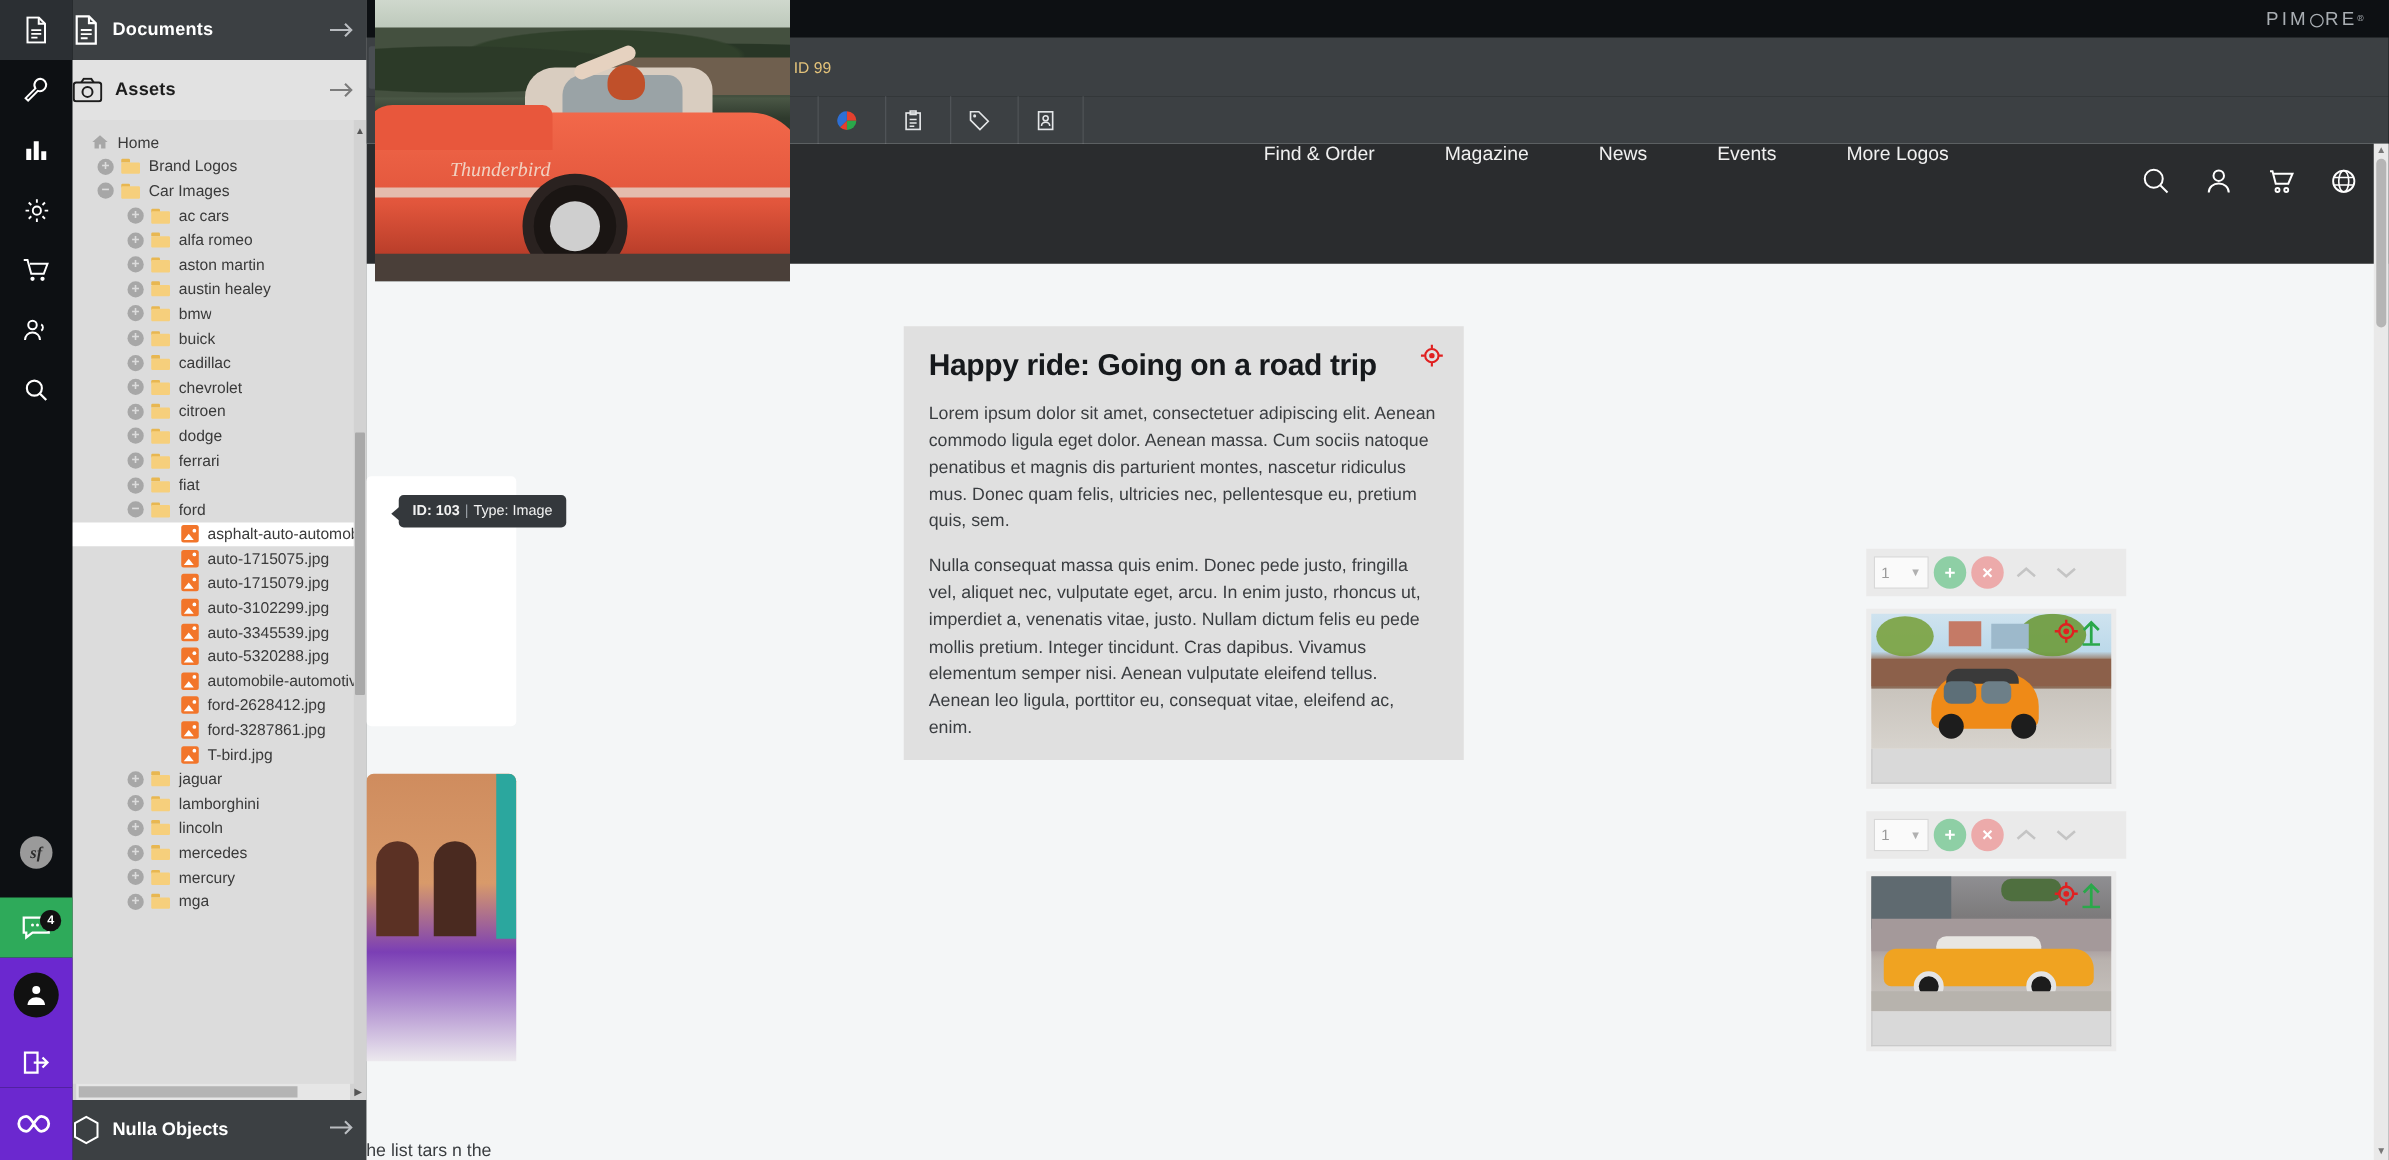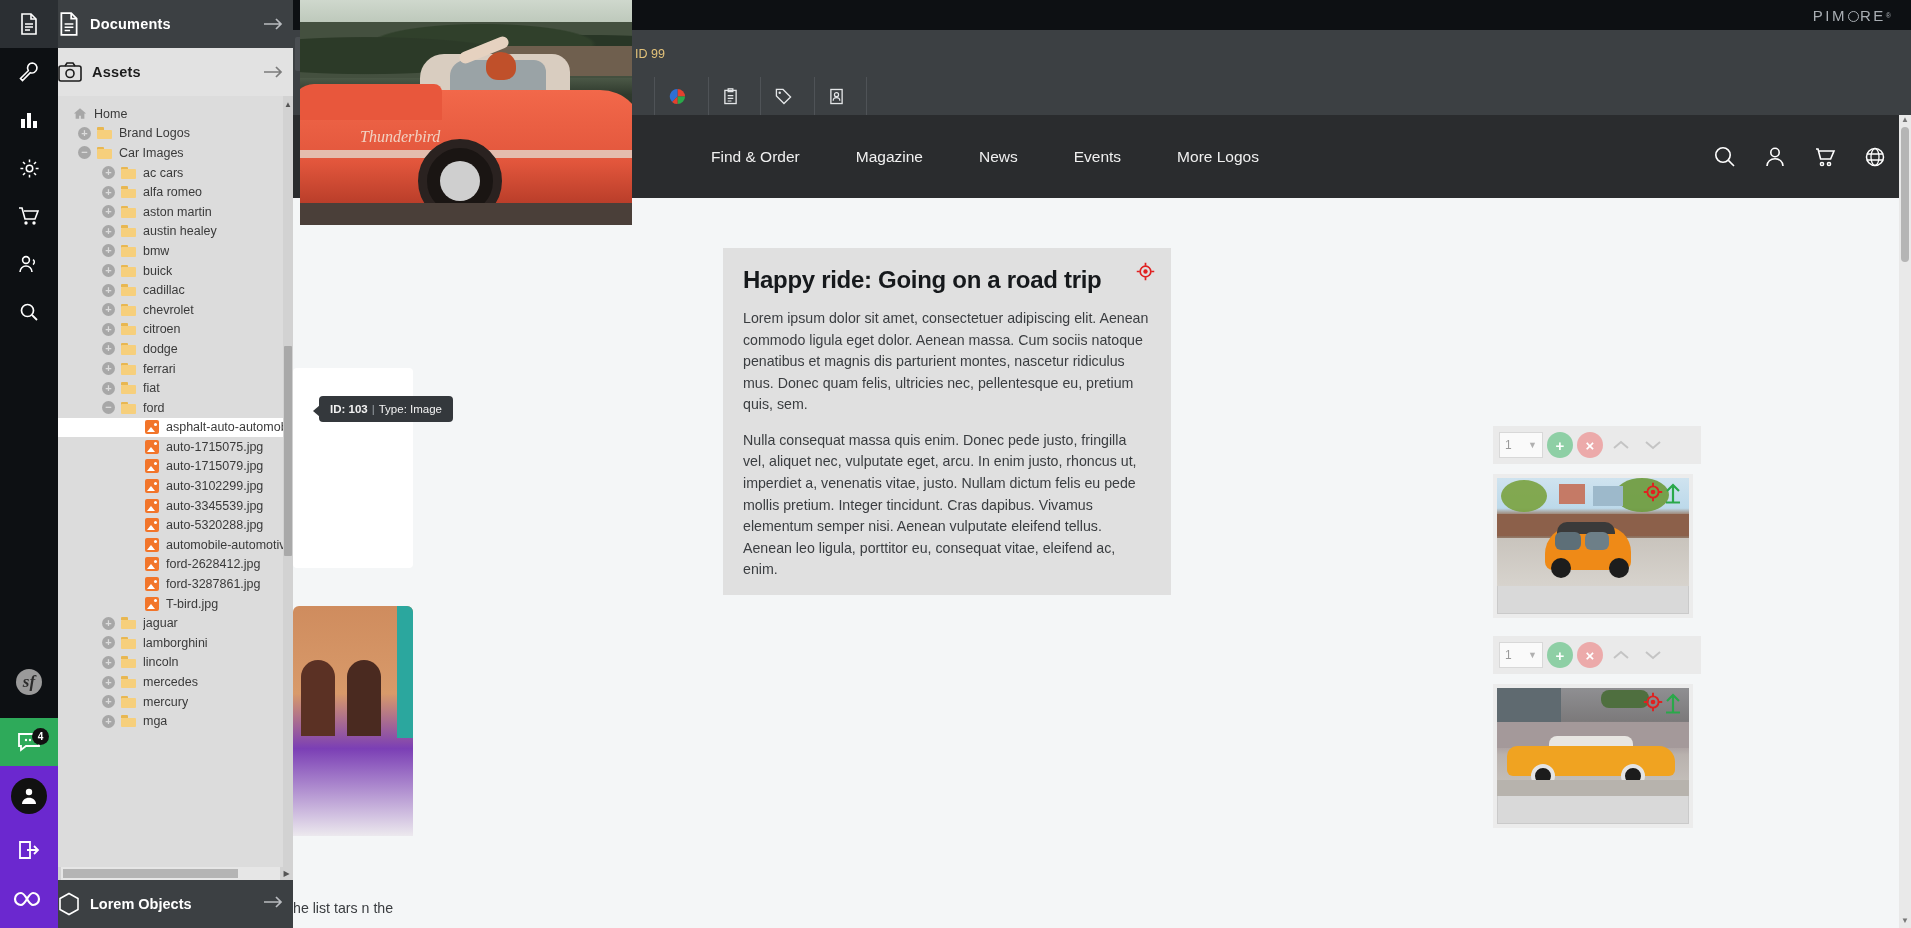--- a/index.html
+++ b/index.html
@@ -25,21 +25,21 @@
   .rail-btn svg { display: block; }
   .rail-spacer { flex: 1 1 auto; }
   .rail-sf {
     width: 58px; height: 72px; display: flex; align-items: center; justify-content: center;
   }
   .sf-circle {
     width: 26px; height: 26px; border-radius: 50%;
     background: #9a9a9a; color: #2b2b2b;
     display: flex; align-items: center; justify-content: center;
     font-family: "Liberation Serif", serif; font-style: italic;
-    font-weight: bold; font-size: 17px;
+    font-weight: bold; font-size: 13px;
   }
   .rail-chat {
     width: 58px; height: 48px; background: #2eaa5a;
     display: flex; align-items: center; justify-content: center; position: relative;
   }
   .chat-badge {
     position: absolute; right: 9px; top: 10px;
     min-width: 17px; height: 17px; border-radius: 9px; background: #111;
     color: #fff; font-size: 10px; font-weight: bold;
     display: flex; align-items: center; justify-content: center; padding: 0 4px;
@@ -189,22 +189,23 @@
     color: #e4e6e8; font-size: 12.5px; border-right: 1px solid #4f5357;
   }
   .tab .ticon { margin-right: 8px; display: flex; }
 
   
   .preview {
     position: absolute; left: 0; top: 115px; right: 0; bottom: 0;
     background: #f4f6f7; overflow: hidden;
   }
   .site-nav {
-    height: 83px; background: #2a2c2e; display: flex; align-items: center;
+    height: 96px; background: #2a2c2e; display: flex; align-items: center;
     padding: 0 24px 0 0;
+    flex-direction: column;
   }
   .nav-links { display: flex; align-items: center; margin-left: 390px; }
   .nav-links a {
     color: #f0f0f0; font-size: 15.5px; text-decoration: none; margin: 0 28px;
   }
   .nav-icons { display: flex; align-items: center; margin-left: auto; }
   .nav-icons .ni { margin-left: 26px; color: #fff; display: flex; }
 
   .site-body { padding: 26px 0 0 0; position: relative; }
   .crumb { margin-left: 430px; font-size: 13.5px; color: #3d3d3d; }
@@ -746,21 +747,21 @@
         <div class="ha">▶</div>
       </div>
     </div>
 
     <div class="panel-foot">
       <span class="ph-icon">
         <svg width="22" height="24" viewBox="0 0 22 24">
             <path d="M11 1.5l9 5v11l-9 5-9-5v-11z" fill="none" stroke="#fff" stroke-width="1.6"></path>
           </svg>
       </span>
-      <span class="ph-title">Lorem Objects</span>
+      <span class="ph-title">Nulla Objects</span>
       <span class="ph-arrow">
         <svg width="20" height="14" viewBox="0 0 20 14">
             <path d="M1 7h17M13 2l5 5-5 5" fill="none" stroke="currentColor" stroke-width="1.7"></path>
           </svg>
       </span>
     </div>
   </div>
 
   <div class="main">
 

